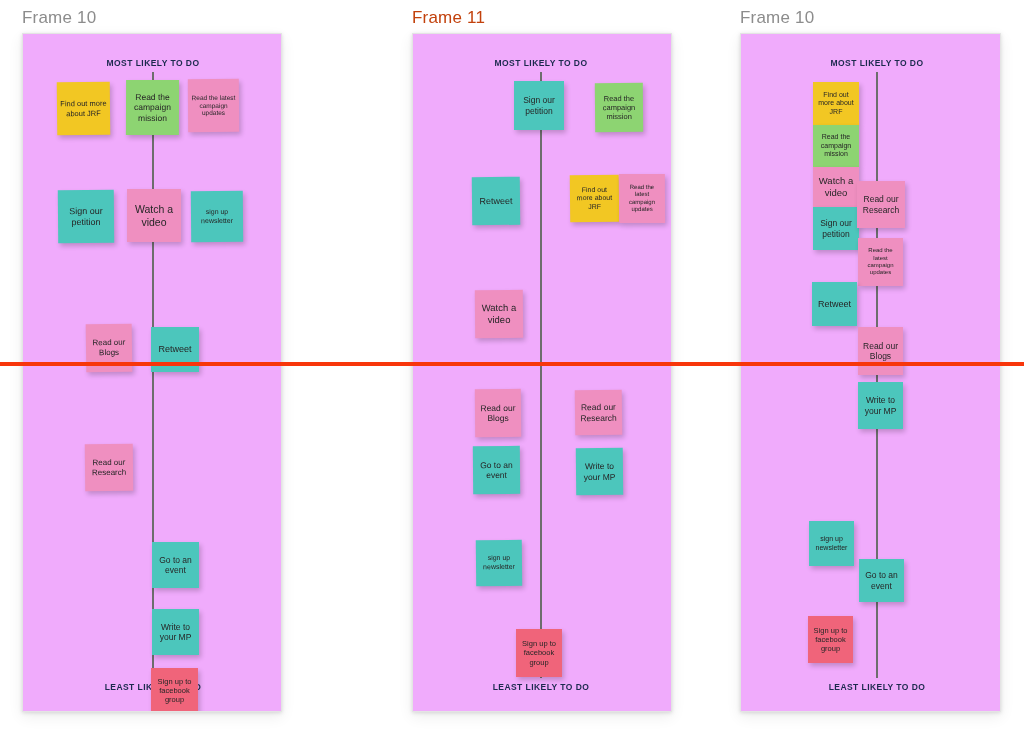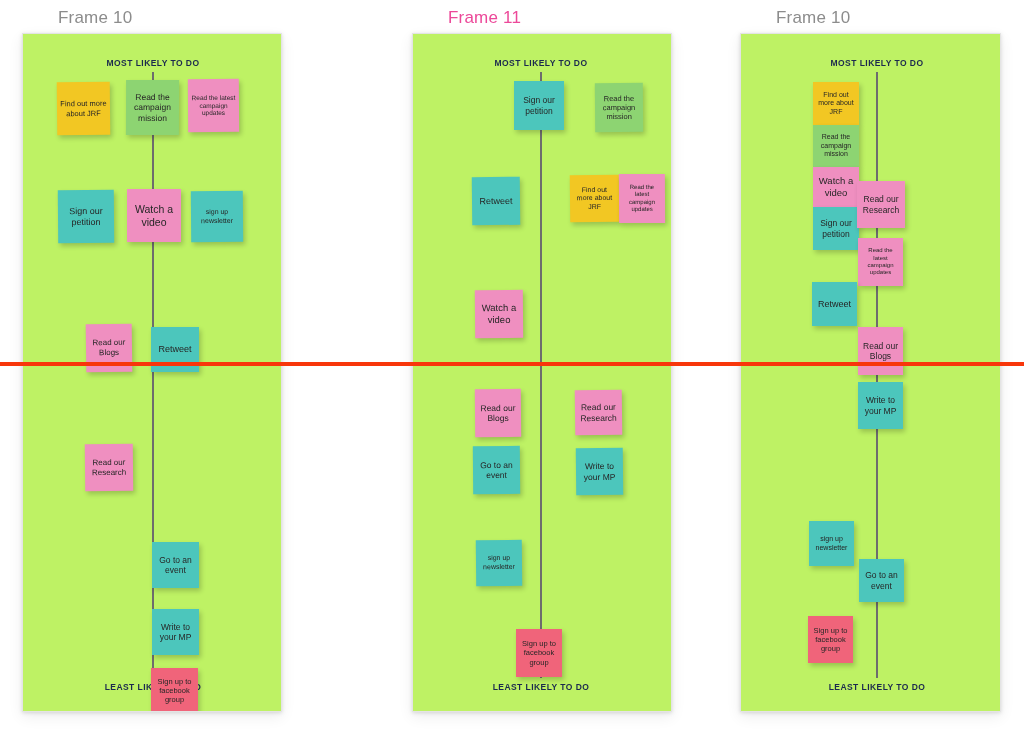--- a/index.html
+++ b/index.html
@@ -27,25 +27,24 @@
   }
   .frame-title {
     position: absolute;
     top: 0;
     left: 2px;
     font-size: 17px;
     font-weight: 400;
     color: #8c8c8c;
     letter-spacing: 0.2px;
     white-space: nowrap;
-    margin-left: 36px;
   }
   .frame-box {
     position: absolute;
-    background: #bef264;
+    background: #f0abfc;
     border: 1px solid #e4e4e4;
     box-shadow: 0 1px 4px rgba(0,0,0,0.13), 0 5px 14px rgba(0,0,0,0.07);
     overflow: hidden;
   }
 
   
   .axis-line {
     position: absolute;
     width: 2px;
     background: #6d6d6d;
@@ -132,21 +131,21 @@
           </div>
           <div class="note" style="left: 129px; top: 575px; width: 47px; height: 46px; background: rgb(76, 198, 188); font-size: 8.5px;">
             <span>Write to your MP</span>
           </div>
           <div class="note" style="left: 128px; top: 634px; width: 47px; height: 45px; background: rgb(240, 100, 122); font-size: 7.5px;">
             <span>Sign up to facebook group</span>
           </div>
         </div>
       </div>
       <div class="frame-wrap" style="left: 410px; top: 0px; width: 262px; height: 716px;">
-        <div class="frame-title" style="top: 8px; color: #ec4899;">Frame 11</div>
+        <div class="frame-title" style="top: 8px; color: #c2410c;">Frame 11</div>
         <div class="frame-box" style="left: 2px; top: 33px; width: 258px; height: 677px; border-color: rgb(228, 228, 228);">
           <div class="axis-line" style="left: 127px; top: 38px; bottom: 33px; background: rgb(109, 109, 109);"></div>
           <div class="axis-label" style="left: 128px; top: 24px; color: rgb(28, 42, 78);">MOST LIKELY TO DO</div>
           <div class="axis-label" style="left: 128px; top: 648px; color: rgb(28, 42, 78);">LEAST LIKELY TO DO</div>
           <div class="note" style="left: 101px; top: 47px; width: 50px; height: 49px; background: rgb(76, 198, 188); font-size: 8.5px;">
             <span>Sign our petition</span>
           </div>
           <div class="note" style="left: 182px; top: 49px; width: 48px; height: 49px; background: rgb(141, 212, 114); font-size: 7.5px; transform: rotate(-0.5deg);">
             <span>Read the campaign mission</span>
           </div>

